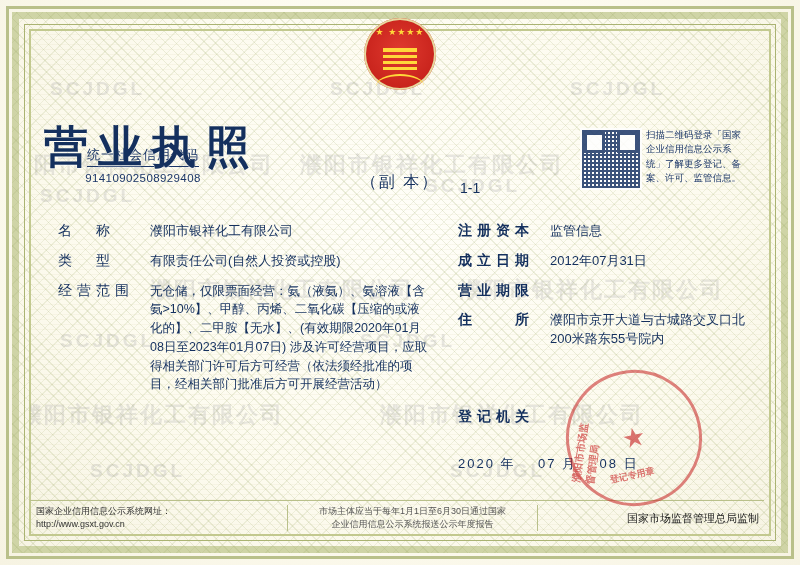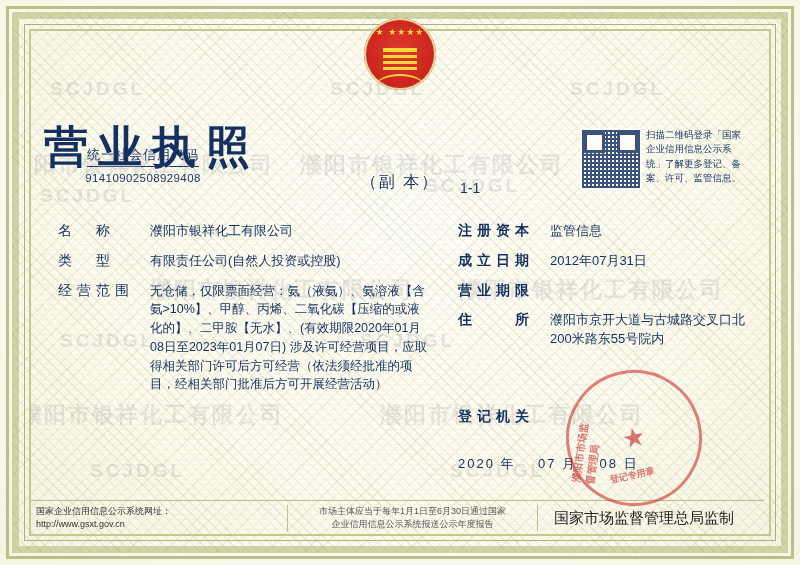--- a/index.html
+++ b/index.html
@@ -165,21 +165,21 @@
   }
 
   .footer{
     position:absolute;left:30px;right:36px;bottom:30px;height:34px;
     border-top:1px solid #b9c08a;
     display:flex;align-items:center;
     font-size:9px;color:#333;gap:16px;
   }
   .footer .f1{width:235px;padding-left:6px;line-height:1.5;}
   .footer .f2{flex:1;text-align:center;line-height:1.5;color:#555;}
-  .footer .f3{width:205px;padding-right:5px;font-size:15px;color:#222;}
+  .footer .f3{width:205px;text-align:right;padding-right:5px;font-size:11px;color:#222;}
   .fdiv{width:1px;height:26px;background:#b9c08a;}
 </style>
 </head>
 <body>
 
 <div class="cert">
 
   <div class="frame-outer"></div>
   <div class="frame-mid"></div>
   <div class="guilloche"></div>

